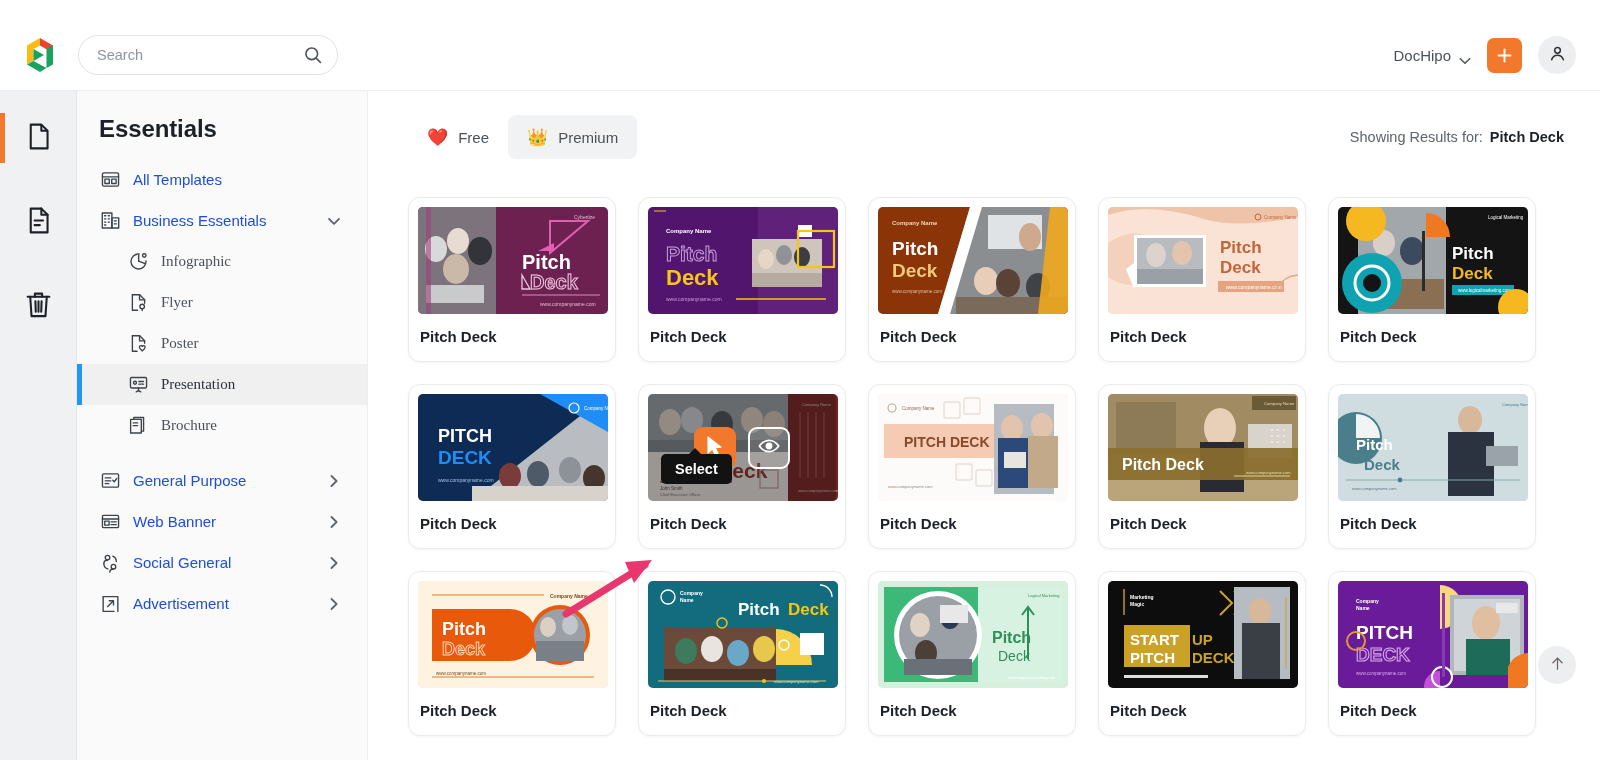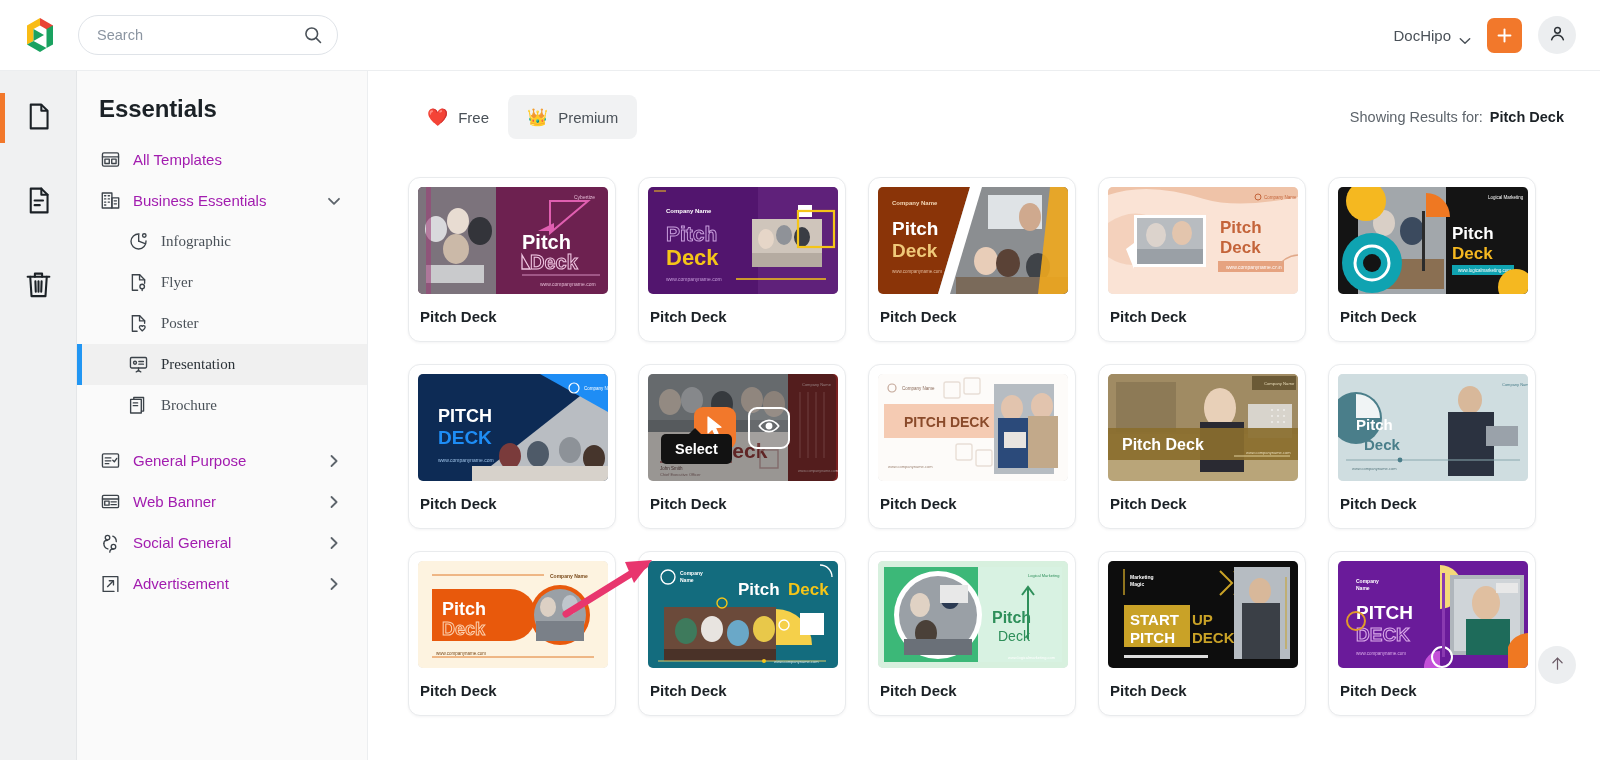--- a/index.html
+++ b/index.html
@@ -8,21 +8,21 @@
     font-family: "Liberation Sans", sans-serif;
     background:#ffffff;
     color:#2e3338;
     -webkit-font-smoothing: antialiased;
   }
   .app { width:1600px; height:760px; position:relative; display:flex; flex-direction:column; }
 
   
   .topbar {
     height:71px; min-height:71px; background:#fff; display:flex; align-items:center;
-    padding:0 24px 0 20px; border-bottom:1px solid #eceef0; position:relative; z-index:30;
+    padding:0 24px 0 20px; border-bottom:1px solid #eceef0; position:relative; z-index:30;margin-top:20px;
   }
   .logo { width:40px; height:40px; margin-right:18px; flex:0 0 auto; }
   .search-wrap {
     width:260px; height:40px; border:1px solid #dfe3e8; border-radius:22px;
     display:flex; align-items:center; padding:0 14px 0 18px; background:#fff;
   }
   .search-input {
     flex:1; border:none; outline:none; font-family:"Liberation Sans", sans-serif;
     font-size:14.5px; color:#4b5563; background:transparent;
   }
@@ -61,21 +61,21 @@
   .sidebar {
     width:291px; min-width:291px; background:#fafafa; border-right:1px solid #eceef0;
     padding-top:24px; overflow:hidden;
   }
   .sidebar-title { font-size:24px; font-weight:700; color:#1b2126; padding:0 0 16px 22px; letter-spacing:-0.1px; }
   .nav-item {
     display:flex; align-items:center; height:41px; padding-left:22px; cursor:pointer; position:relative;
   }
   .nav-item .ni-icon { width:22px; height:22px; flex:0 0 auto; margin-right:12px; display:flex; align-items:center; justify-content:center;}
   .nav-item .ni-icon svg { width:21px; height:21px; }
-  .nav-label { font-size:15px; color:#a21caf; white-space:nowrap; }
+  .nav-label { font-size:15px; color:#1d4ed8; white-space:nowrap; }
   .nav-item.sub { padding-left:50px; }
   .nav-item.sub .nav-label { color:#4a5158;font-family:Liberation Serif, serif; }
   .nav-item.active { background:#f0f0f0; }
   .nav-item.active::before { content:""; position:absolute; left:0; top:0; bottom:0; width:5px; background:#2196f3; }
   .nav-item.active .nav-label { color:#2b3238; }
   .nav-caret { margin-left:auto; margin-right:26px; width:14px; height:14px; display:flex; align-items:center; justify-content:center; }
   .nav-group-gap { height:14px; }
 
   
   .main { flex:1; min-width:0; padding:24px 36px 0 40px; overflow:hidden; position:relative; }

